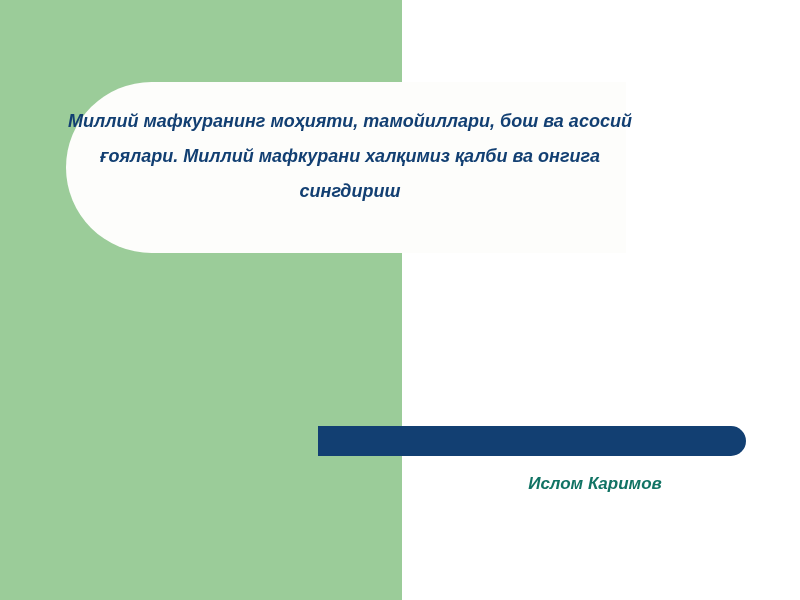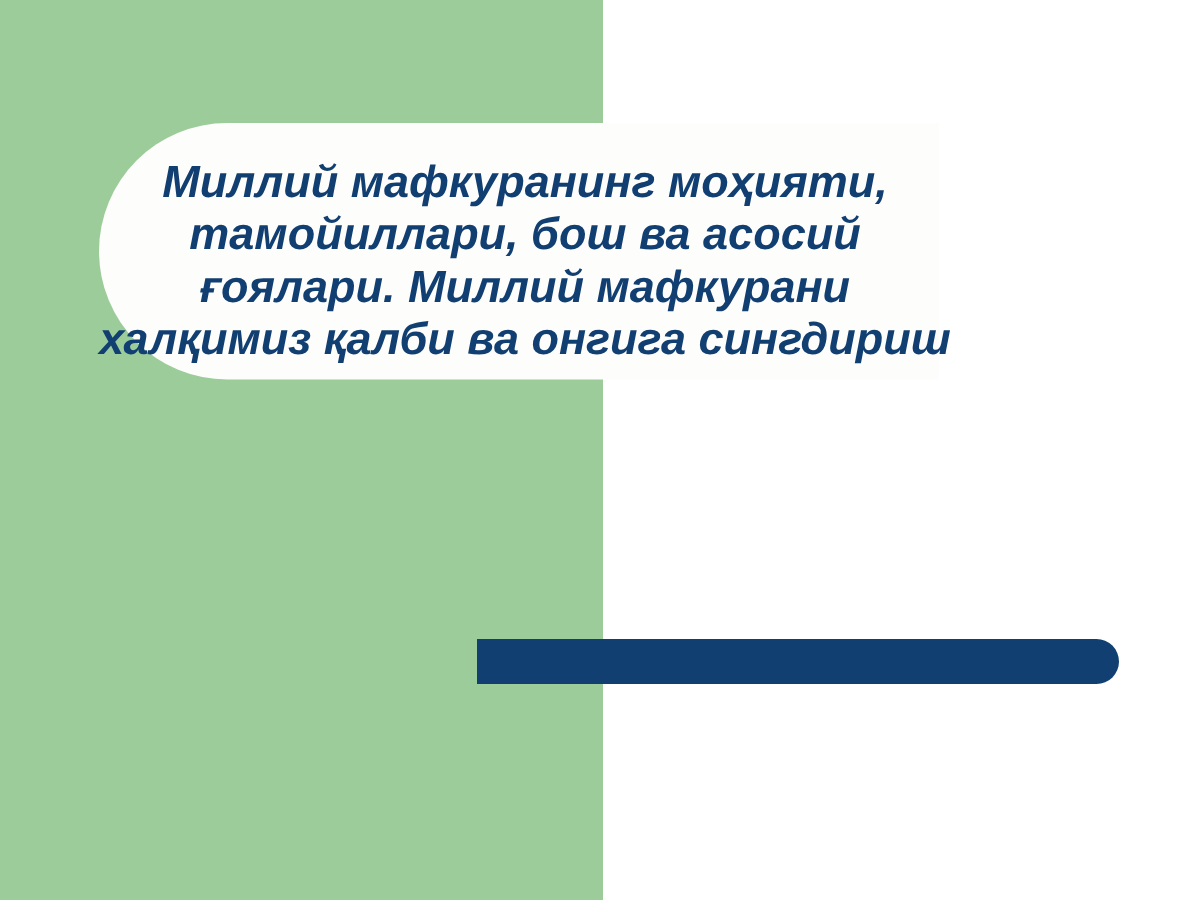--- a/index.html
+++ b/index.html
@@ -44,21 +44,21 @@
   }
 
   
   #title-text {
     position: absolute;
     left: 60px;
     top: 104px;
     width: 580px;
     text-align: center;
     color: #123F72;
-    font-size: 30px;
+    font-size: 18px;
     line-height: 35px;
     font-weight: bold;
     font-style: italic;
     letter-spacing: 0px;
     white-space: pre-line;
   }
 
   
   #body-text {
     position: absolute;
@@ -108,14 +108,15 @@
 
   <div id="green-panel"></div>
 
   <div id="title-plate"></div>
 
   <div id="title-text">Миллий мафкуранинг моҳияти, тамойиллари, бош ва асосий ғоялари. Миллий мафкурани халқимиз қалби ва онгига сингдириш</div>
 
 
   <div id="blue-bar"></div>
 
+  <div id="attribution">Ислом Каримов</div>
 
 </div>
 
 </body></html>

